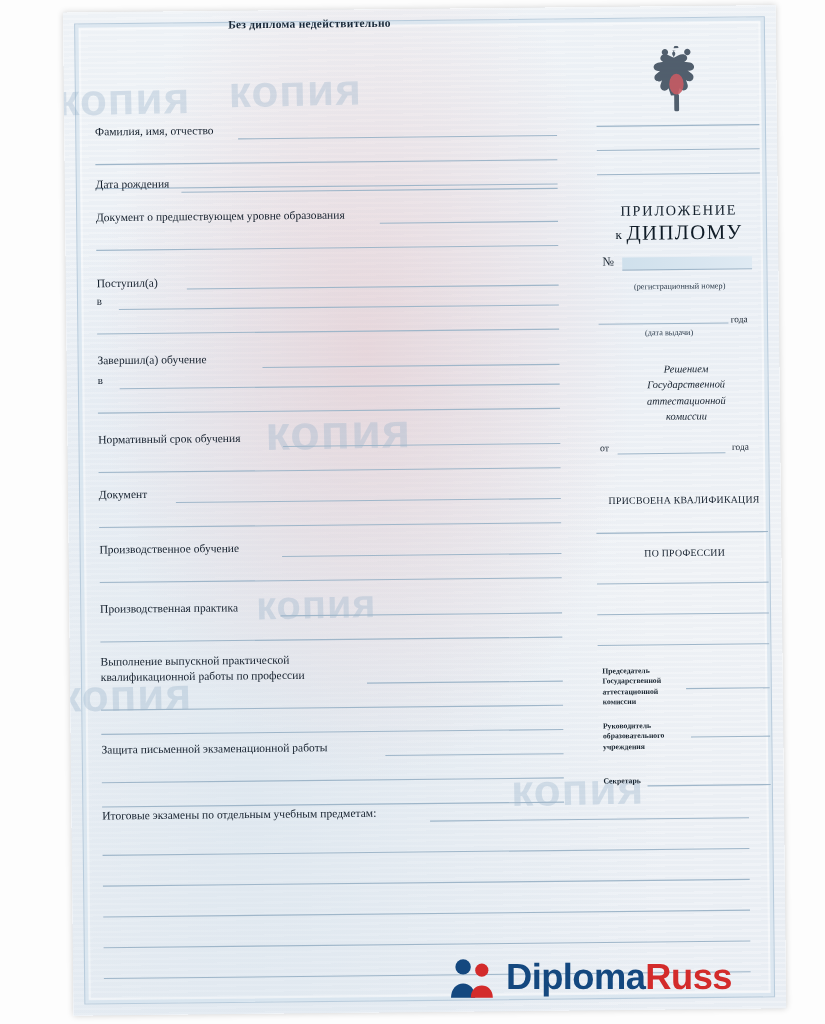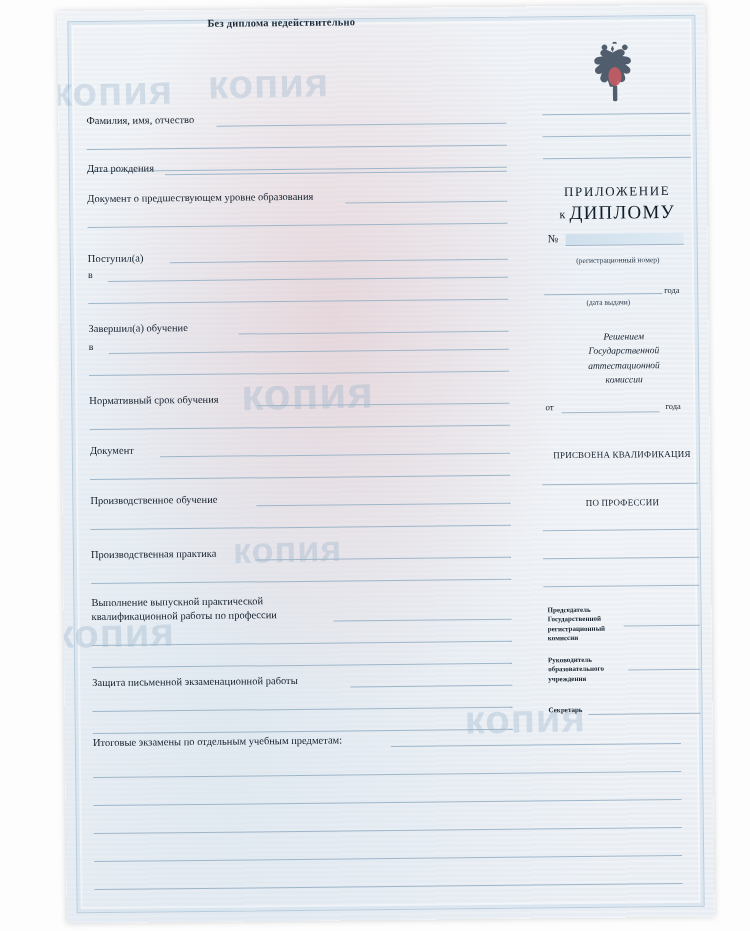--- a/index.html
+++ b/index.html
@@ -255,21 +255,21 @@
       <div class="r-txt" style="left:4px;top:444px;width:176px;text-align:center;font-size:9px;letter-spacing:.2px;">ПРИСВОЕНА КВАЛИФИКАЦИЯ</div>
       <div class="r-line" style="left:12px;top:478px;width:156px;"></div>
 
       <div class="r-txt" style="left:4px;top:492px;width:176px;text-align:center;font-size:9px;letter-spacing:.2px;">ПО ПРОФЕССИИ</div>
       <div class="r-line" style="left:12px;top:524px;width:156px;"></div>
       <div class="r-line" style="left:12px;top:552px;width:156px;"></div>
       <div class="r-line" style="left:12px;top:580px;width:156px;"></div>
 
       <div class="sig" style="left:16px;top:600px;width:70px;white-space:pre-line;">Председатель
 Государственной
-регистрационный
+аттестационной
 комиссии</div>
       <div class="r-line" style="left:92px;top:620px;width:76px;"></div>
 
       <div class="sig" style="left:16px;top:650px;width:78px;white-space:pre-line;">Руководитель
 образовательного
 учреждения</div>
       <div class="r-line" style="left:96px;top:664px;width:72px;"></div>
 
       <div class="sig" style="left:16px;top:700px;width:78px;">Секретарь</div>
       <div class="r-line" style="left:56px;top:708px;width:112px;"></div>
@@ -279,13 +279,24 @@
       <div class="lbl">Итоговые экзамены по отдельным учебным предметам:</div>
       <div class="ln" style="left:326px;top:12px;width:290px;"></div>
       <div class="ln" style="left:28px;top:40px;width:588px;"></div>
       <div class="ln" style="left:28px;top:68px;width:588px;"></div>
       <div class="ln" style="left:28px;top:96px;width:588px;"></div>
       <div class="ln" style="left:28px;top:124px;width:588px;"></div>
       <div class="ln" style="left:28px;top:152px;width:588px;"></div>
     </div>
   </div>
 
+  <div id="logo">
+    <svg class="mark" viewBox="0 0 44 42" xmlns="http://www.w3.org/2000/svg">
+      <circle cx="13" cy="12" r="7" fill="#14487f"></circle>
+      <path d="M2 40c0-8 5-13 11-13s11 5 11 13z" fill="#14487f"></path>
+      <circle cx="30" cy="15" r="6" fill="#d32b2b"></circle>
+      <path d="M20 40c0-7 4.5-11 10-11s10 4 10 11z" fill="#d32b2b"></path>
+    </svg>
+    <div class="word">
+      <span class="c-blue">Diploma</span><span class="c-red">Russ</span>
+    </div>
+  </div>
 </div>
 
 </body></html>

